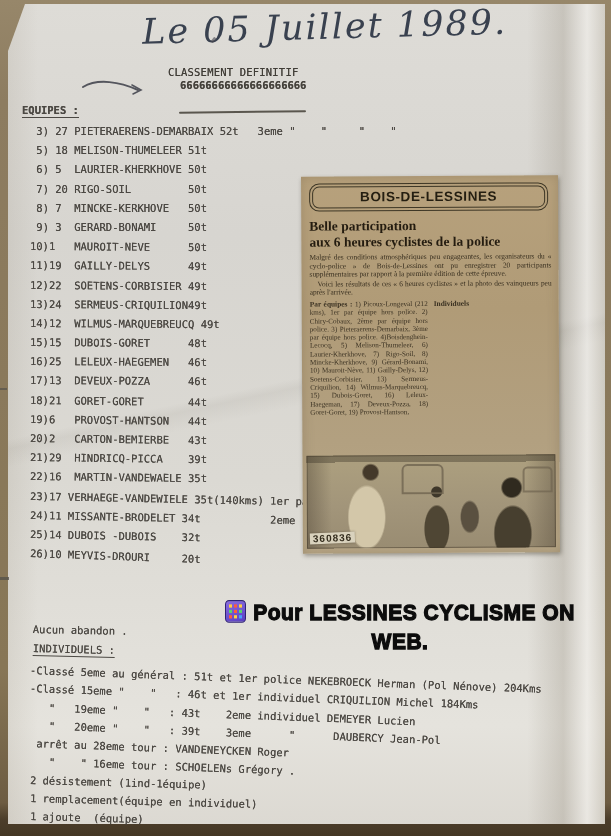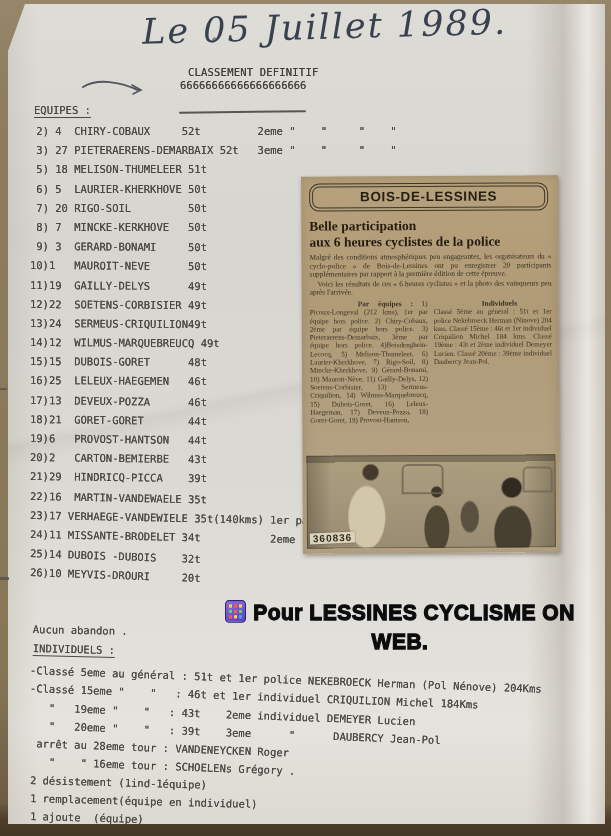--- a/index.html
+++ b/index.html
@@ -18,24 +18,24 @@
     box-shadow:2px 3px 8px rgba(40,32,20,.45);
   }
   
   .hand{
     position:absolute;left:142px;top:6px;width:420px;
     font-family:"DejaVu Serif",serif;font-style:italic;font-size:35px;
     color:#39414f;letter-spacing:2px;transform:rotate(-1.6deg);white-space:nowrap;
   }
   
   .typed{position:absolute;color:#4b4843;font-size:10.5px;white-space:pre;text-shadow:0 0 .5px rgba(62,58,52,.85);}
-  .doc-title{left:188px;top:66px;letter-spacing:.2px;color:#403d37;}
-  .doc-sixes{left:180px;top:79px;color:#45423c;}
+  .doc-title{left:168px;top:66px;letter-spacing:.2px;color:#403d37;}
+  .doc-sixes{left:180px;top:79px;color:#45423c;font-weight:bold;}
   .title-rule{position:absolute;left:179px;top:111px;width:127px;height:2px;background:#5a564e;transform:rotate(-.7deg);border-radius:1px;}
-  .equipes{left:34px;top:104px;}
+  .equipes{left:22px;top:104px;font-weight:bold;}
   .equipes span,.indiv-h span{border-bottom:1.5px solid #4b4843;padding-bottom:1px;}
   .team-list{position:absolute;left:30px;top:122px;}
   .tl{height:19.2px;line-height:19.2px;font-size:10.5px;color:#4b4843;white-space:pre;text-shadow:0 0 .5px rgba(62,58,52,.85);transform-origin:0 50%;}
   .tl:nth-child(n+7){transform:rotate(.35deg);}
   .tl:nth-child(n+15){transform:rotate(.7deg);}
   .tl:nth-child(n+20){transform:rotate(1.1deg);}
   .tl:nth-child(n+23){transform:rotate(2deg);}
   .no-abandon{left:33px;top:623px;transform:rotate(1.2deg);transform-origin:0 0;}
   .indiv-h{left:33px;top:642px;transform:rotate(1.4deg);transform-origin:0 0;}
   .ind-list{position:absolute;left:30px;top:661px;}
@@ -53,21 +53,21 @@
     box-shadow:1px 2px 4px rgba(40,32,18,.4), inset 0 0 12px rgba(90,75,50,.25);
     transform:rotate(-.3deg);font-family:"Liberation Serif",serif;color:#2e2718;
   }
   .kicker-box{margin:7px 10px 0 8px;border:4px double #3e3726;border-radius:10px;padding:2px 0 3px;text-align:center;}
   .kicker{font-family:"Liberation Sans",sans-serif;font-weight:bold;font-size:13.5px;letter-spacing:.6px;color:#241e11;}
   .headline{margin:7px 6px 0 8px;font-weight:bold;font-size:13.5px;line-height:15.5px;color:#241c10;}
   .intro{margin:4px 7px 0 8px;font-size:7.4px;line-height:8.6px;text-align:justify;color:#362d1e;}
   .intro2{margin:1px 7px 0 8px;font-size:7.4px;line-height:8.6px;text-align:justify;color:#362d1e;text-indent:8px;}
   .cols{display:flex;gap:6px;margin:3px 7px 0 8px;}
   .col{width:50%;font-size:7.1px;line-height:8.3px;text-align:justify;color:#3a3122;}
-  .col-h{font-weight:bold;font-size:7.4px;margin-left:48px;}
+  .col-h{font-weight:bold;font-size:7.4px;}
   .photo{
     position:absolute;left:4px;top:279px;width:249px;height:93px;
     background-image:
       radial-gradient(circle 9px at 64px 17px,#44392a 0 7px,rgba(0,0,0,0) 9px),
       radial-gradient(ellipse 26px 44px at 60px 62px,#d3c7a9 0 68%,rgba(0,0,0,0) 74%),
       radial-gradient(circle 6px at 130px 37px,#3e372a 0 5px,rgba(0,0,0,0) 6px),
       radial-gradient(ellipse 18px 34px at 130px 74px,#4f4634 0 66%,rgba(0,0,0,0) 72%),
       radial-gradient(circle 11px at 205px 33px,#302a1f 0 9px,rgba(0,0,0,0) 11px),
       radial-gradient(ellipse 27px 40px at 206px 79px,#473f2f 0 66%,rgba(0,0,0,0) 72%),
       radial-gradient(ellipse 14px 24px at 163px 62px,#5a5040 0 60%,rgba(0,0,0,0) 70%),
@@ -112,21 +112,20 @@
   <div class="margin-mark1"></div>
   <div class="margin-mark2"></div>
 
   <div class="typed doc-title">CLASSEMENT DEFINITIF</div>
   <div class="typed doc-sixes">66666666666666666666</div>
   <div class="title-rule"></div>
 
   <div class="typed equipes"><span>EQUIPES :</span></div>
 
   <div class="team-list">
-    <div class="tl"> 2) 4  CHIRY-COBAUX     52t         2eme "    "     "    "</div>
     <div class="tl"> 3) 27 PIETERAERENS-DEMARBAIX 52t   3eme "    "     "    "</div>
     <div class="tl"> 5) 18 MELISON-THUMELEER 51t</div>
     <div class="tl"> 6) 5  LAURIER-KHERKHOVE 50t</div>
     <div class="tl"> 7) 20 RIGO-SOIL         50t</div>
     <div class="tl"> 8) 7  MINCKE-KERKHOVE   50t</div>
     <div class="tl"> 9) 3  GERARD-BONAMI     50t</div>
     <div class="tl">10)1   MAUROIT-NEVE      50t</div>
     <div class="tl">11)19  GAILLY-DELYS      49t</div>
     <div class="tl">12)22  SOETENS-CORBISIER 49t</div>
     <div class="tl">13)24  SERMEUS-CRIQUILION49t</div>
@@ -170,21 +169,20 @@
     </div>
     <div class="intro">Malgré des conditions atmosphériques peu engageantes, les organisateurs du « cyclo-police » de Bois-de-Lessines ont pu enregistrer 20 participants supplémentaires par rapport à la première édition de cette épreuve.</div>
     <div class="intro2">Voici les résultats de ces « 6 heures cyclistes » et la photo des vainqueurs peu après l'arrivée.</div>
     <div class="cols">
       <div class="col">
         <span class="col-h">Par équipes :</span>
         <span>1) Picoux-Longeval (212 kms), 1er par équipe hors police. 2) Chiry-Cobaux, 2ème par équipe hors police. 3) Pieteraerens-Demarbaix, 3ème par équipe hors police. 4)Boisdenghein-Lecocq, 5) Melison-Thumeleer, 6) Laurier-Kherkhove, 7) Rigo-Soil, 8) Mincke-Kherkhove, 9) Gérard-Bonami, 10) Mauroit-Nève, 11) Gailly-Delys, 12) Soetens-Corbisier, 13) Sermeus-Criquilion, 14) Wilmus-Marquebreucq, 15) Dubois-Goret, 16) Leleux-Haegeman, 17) Deveux-Pozza, 18) Goret-Goret, 19) Provost-Hantson,</span>
       </div>
       <div class="col">
         <div class="col-h">Individuels</div>
-        <span>Classé 5ème au général : 51t et 1er police Nekebroeck Herman (Ninove) 204 kms. Classé 15ème : 46t et 1er individuel Criquilion Michel 184 kms. Classé 19ème : 43t et 2ème individuel Demeyer Lucien. Classé 20ème : 39ème individuel Daubercy Jean-Pol.</span>
       </div>
     </div>
     <div class="photo">
       <div class="window"></div>
       <div class="window2"></div>
       <div class="photo-code">360836</div>
     </div>
   </div>
 
   <div class="wm">

